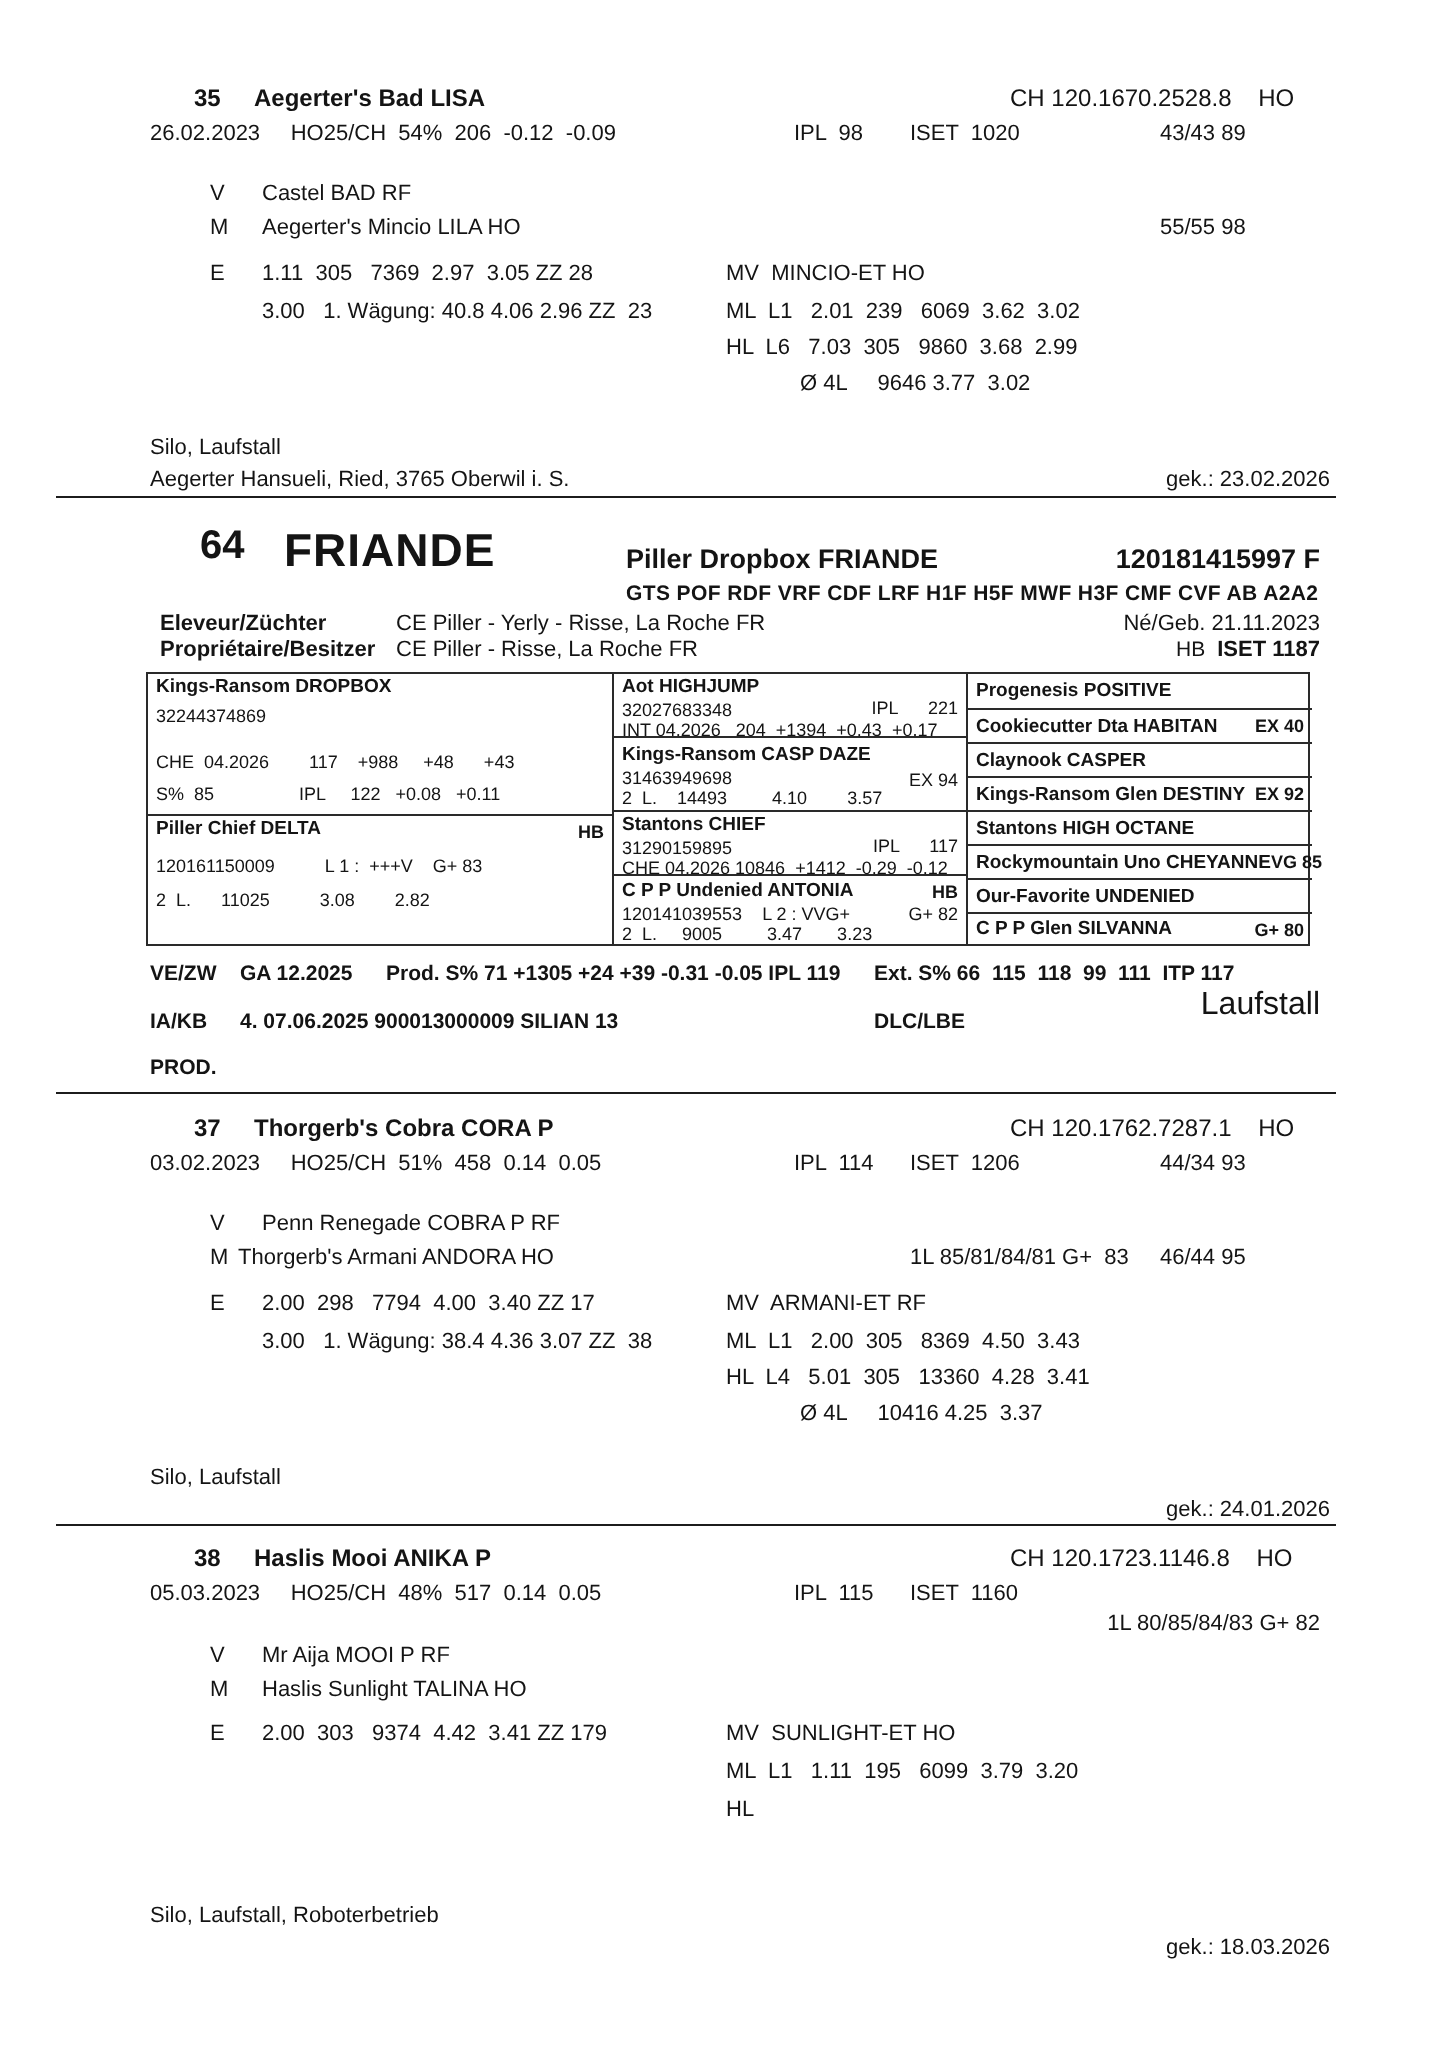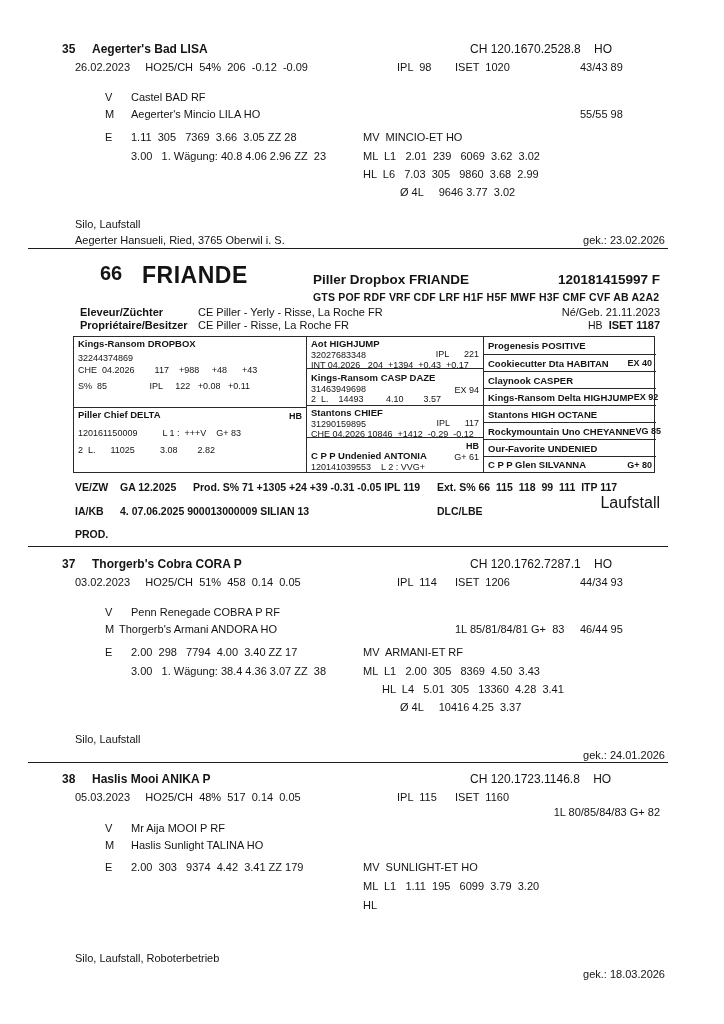--- a/index.html
+++ b/index.html
@@ -4,21 +4,21 @@
 <style>
   html,body { margin:0; padding:0; background:#e8e8e8; }
   .page {
     position:relative; width:724px; height:1024px; margin:0 auto;
     background:#ffffff; color:#141414; overflow:hidden;
     font-family:"Liberation Sans", sans-serif;
   }
   .ln { position:absolute; left:0; right:0; height:16px; }
   .a  { position:absolute; white-space:pre; font-size:11px; top:0; }
   .b  { font-weight:bold; }
-  .t12 { font-size:12px; }
+  .t12 { font-size:12px;margin-left:35px; }
   .t10 { font-size:10.5px; }
   .rule { position:absolute; left:28px; width:640px; border-top:1.6px solid #1c1c1c; }
 
   
   .tbl { position:absolute; left:73px; top:336px; width:582px; height:137px;
          border:1px solid #2a2a2a; box-sizing:border-box; }
   .tcol { position:absolute; top:0; height:135px; box-sizing:border-box; }
   .cell { position:relative; box-sizing:border-box; border-top:1px solid #2a2a2a;
           padding:2px 3px 0 4px; overflow:hidden; }
   .cell.first { border-top:none; }
@@ -53,21 +53,21 @@
       <span class="a" style="left:105px">V</span>
       <span class="a" style="left:131px">Castel BAD RF</span>
     </div>
     <div class="ln" style="top:108px">
       <span class="a" style="left:105px">M</span>
       <span class="a" style="left:131px">Aegerter's Mincio LILA HO</span>
       <span class="a" style="left:580px">55/55 98</span>
     </div>
     <div class="ln" style="top:131px">
       <span class="a" style="left:105px">E</span>
-      <span class="a" style="left:131px">1.11  305   7369  3.66  3.05 ZZ 28</span>
+      <span class="a" style="left:131px">1.11  305   7369  2.97  3.05 ZZ 28</span>
       <span class="a" style="left:363px">MV  MINCIO-ET HO</span>
     </div>
     <div class="ln" style="top:150px">
       <span class="a" style="left:131px">3.00   1. Wägung: 40.8 4.06 2.96 ZZ  23</span>
       <span class="a" style="left:363px">ML  L1   2.01  239   6069  3.62  3.02</span>
     </div>
     <div class="ln" style="top:168px">
       <span class="a" style="left:363px">HL  L6   7.03  305   9860  3.68  2.99</span>
     </div>
     <div class="ln" style="top:186px">
@@ -78,21 +78,21 @@
     </div>
     <div class="ln" style="top:234px">
       <span class="a" style="left:75px">Aegerter Hansueli, Ried, 3765 Oberwil i. S.</span>
       <span class="a" style="right:59px">gek.: 23.02.2026</span>
     </div>
     <div class="rule" style="top:248px"></div>
   </section>
 
   <section>
     <div class="ln" style="top:262px">
-      <span class="a b" style="left:100px;font-size:20px">66</span>
+      <span class="a b" style="left:100px;font-size:20px">64</span>
       <span class="a b" style="left:142px;font-size:23px;letter-spacing:0.5px">FRIANDE</span>
       <span class="a b" style="left:313px;top:10px;font-size:13.5px">Piller Dropbox FRIANDE</span>
       <span class="a b" style="right:64px;top:10px;font-size:13.5px">120181415997 F</span>
     </div>
     <div class="ln" style="top:291px">
       <span class="a b t10" style="left:313px;letter-spacing:0.2px">GTS POF RDF VRF CDF LRF H1F H5F MWF H3F CMF CVF AB A2A2</span>
     </div>
     <div class="ln" style="top:306px">
       <span class="a b" style="left:80px">Eleveur/Züchter</span>
       <span class="a" style="left:198px">CE Piller - Yerly - Risse, La Roche FR</span>
@@ -103,21 +103,21 @@
       <span class="a" style="left:198px">CE Piller - Risse, La Roche FR</span>
       <span class="a t10" style="left:588px">HB</span>
       <span class="a b" style="right:64px">ISET 1187</span>
     </div>
 
     <div class="tbl">
       <div class="tcol" style="left:0;width:232px">
         <div class="cell first" style="height:70px">
           <span class="cl cn">Kings-Ransom DROPBOX</span>
           <span class="cl" style="margin-top:3px">32244374869</span>
-          <span class="cl" style="margin-top:2px">CHE  04.2026        117    +988     +48      +43</span>
+          <span class="cl" style="margin-top:13px">CHE  04.2026        117    +988     +48      +43</span>
           <span class="cl" style="margin-top:5px">S%  85                 IPL     122   +0.08   +0.11</span>
         </div>
         <div class="cell" style="height:65px">
           <span class="cr b" style="top:3px">HB</span>
           <span class="cl cn">Piller Chief DELTA</span>
           <span class="cl" style="margin-top:7px">120161150009          L 1 :  +++V    G+ 83</span>
           <span class="cl" style="margin-top:7px">2  L.      11025          3.08        2.82</span>
         </div>
       </div>
 
@@ -135,42 +135,42 @@
           <span class="cl">2  L.    14493         4.10        3.57</span>
         </div>
         <div class="cell" style="height:32px">
           <span class="cl cn">Stantons CHIEF</span>
           <span class="cr" style="top:12px">IPL      117</span>
           <span class="cl">31290159895</span>
           <span class="cl">CHE 04.2026 10846  +1412  -0.29  -0.12</span>
         </div>
         <div class="cell" style="height:35px">
           <span class="cr b" style="top:3px">HB</span>
-          <span class="cl cn" style="margin-top:11px">C P P Undenied ANTONIA</span>
-          <span class="cr" style="top:14px">G+ 61</span>
+          <span class="cl cn" style="margin-top:1px">C P P Undenied ANTONIA</span>
+          <span class="cr" style="top:14px">G+ 82</span>
           <span class="cl">120141039553    L 2 : VVG+</span>
           <span class="cl">2  L.     9005         3.47       3.23</span>
         </div>
       </div>
 
       <div class="tcol" style="left:409px;width:173px;border-left:1px solid #2a2a2a">
         <div class="c3cell first" style="height:17px">
           <span class="gname">Progenesis POSITIVE</span>
           <span class="gscore"></span>
         </div>
         <div class="c3cell" style="height:17px">
           <span class="gname">Cookiecutter Dta HABITAN</span>
           <span class="gscore">EX 40</span>
         </div>
         <div class="c3cell" style="height:17px">
           <span class="gname">Claynook CASPER</span>
           <span class="gscore"></span>
         </div>
         <div class="c3cell" style="height:17px">
-          <span class="gname">Kings-Ransom Delta HIGHJUMP</span>
+          <span class="gname">Kings-Ransom Glen DESTINY</span>
           <span class="gscore">EX 92</span>
         </div>
         <div class="c3cell" style="height:17px">
           <span class="gname">Stantons HIGH OCTANE</span>
           <span class="gscore"></span>
         </div>
         <div class="c3cell" style="height:17px">
           <span class="gname">Rockymountain Uno CHEYANNE</span>
           <span class="gscore">VG 85</span>
         </div>
@@ -230,21 +230,21 @@
     <div class="ln" style="top:646px">
       <span class="a" style="left:105px">E</span>
       <span class="a" style="left:131px">2.00  298   7794  4.00  3.40 ZZ 17</span>
       <span class="a" style="left:363px">MV  ARMANI-ET RF</span>
     </div>
     <div class="ln" style="top:665px">
       <span class="a" style="left:131px">3.00   1. Wägung: 38.4 4.36 3.07 ZZ  38</span>
       <span class="a" style="left:363px">ML  L1   2.00  305   8369  4.50  3.43</span>
     </div>
     <div class="ln" style="top:683px">
-      <span class="a" style="left:382px">HL  L4   5.01  305   13360  4.28  3.41</span>
+      <span class="a" style="left:363px">HL  L4   5.01  305   13360  4.28  3.41</span>
     </div>
     <div class="ln" style="top:701px">
       <span class="a" style="left:400px">Ø 4L     10416 4.25  3.37</span>
     </div>
     <div class="ln" style="top:733px">
       <span class="a" style="left:75px">Silo, Laufstall</span>
     </div>
     <div class="ln" style="top:749px">
       <span class="a" style="right:59px">gek.: 24.01.2026</span>
     </div>

